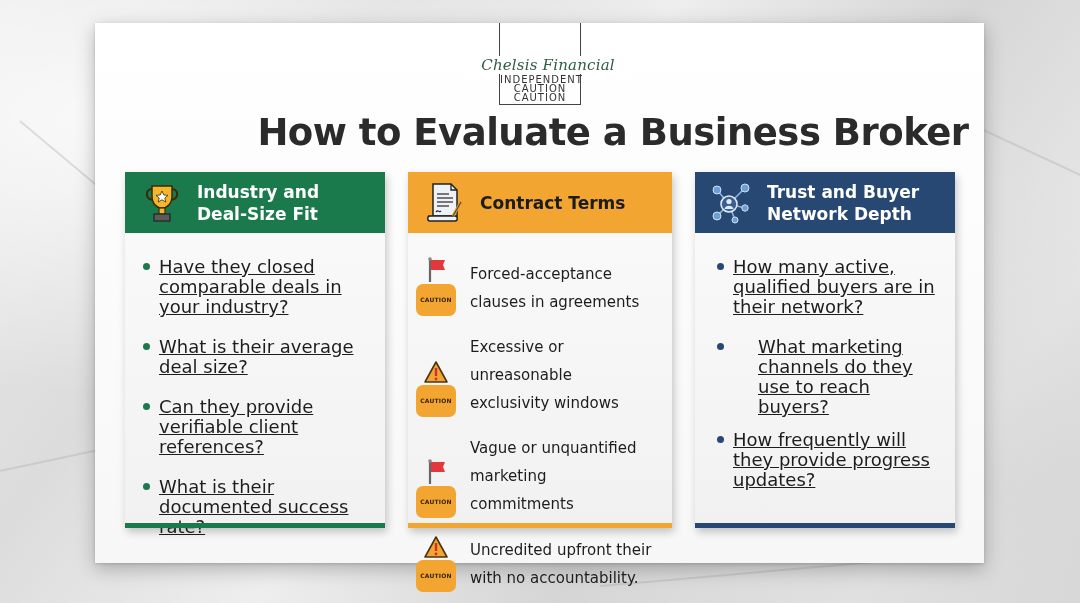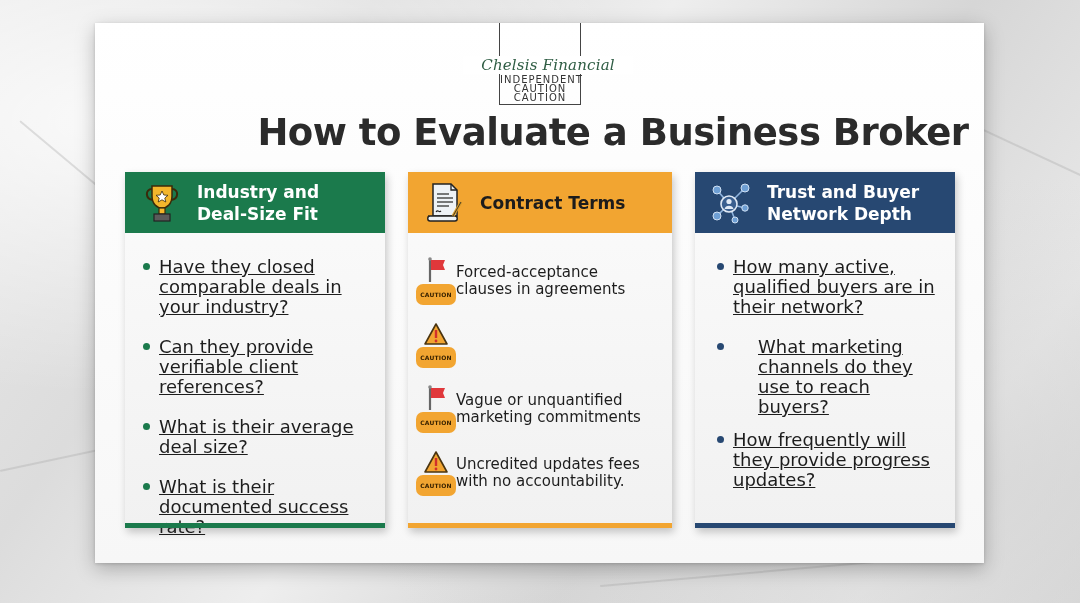--- a/index.html
+++ b/index.html
@@ -43,21 +43,21 @@
   }
   .card-head {
     height: 61px; display: flex; align-items: center; padding-left: 16px; gap: 14px;
   }
   .card-head .icon { width: 42px; height: 42px; flex: 0 0 42px; display: flex; align-items: center; justify-content: center; }
   .card-title { font-weight: bold; font-size: 17px; line-height: 22px; }
   .card-body { padding: 24px 18px 0 18px; }
   .card-foot { position: absolute; left: 0; right: 0; bottom: 0; height: 5px; }
   .bullet-item { display: flex; gap: 9px; margin-bottom: 20px; font-size: 18px; line-height: 20px; color: #1d1d1d; text-decoration: underline; }
   .bullet-dot { width: 7px; height: 7px; border-radius: 50%; margin-top: 6px; flex: 0 0 7px; }
-  .caution-item { display: flex; gap: 0; margin-bottom: 17px; font-size: 15px; line-height: 17px; color: #1d1d1d; align-items: center; }
+  .caution-item { display: flex; gap: 14px; margin-bottom: 17px; font-size: 15px; line-height: 28px; color: #1d1d1d; align-items: flex-end; }
   .caution-icon { width: 40px; flex: 0 0 40px; display: flex; flex-direction: column; align-items: center; }
   .caution-badge {
     background: #f2a531; color: #3a2300; font-size: 6px; font-weight: bold; border-radius: 7px;
     padding: 2px 4px; margin-top: 1px; letter-spacing: 0.2px;
   }
 </style>
 </head>
 <body>
 
 <div class="vein" style="left:0;top:470px;width:300px;transform:rotate(-12deg);"></div>
@@ -94,25 +94,25 @@
         <div>Deal-Size Fit</div>
       </div>
     </div>
     <div class="card-body">
       <div class="bullet-item">
         <span class="bullet-dot" style="background:#1b7a4c;"></span>
         <span>Have they closed comparable deals in your industry?</span>
       </div>
       <div class="bullet-item">
         <span class="bullet-dot" style="background:#1b7a4c;"></span>
+        <span>What is their average deal size?</span>
+      </div>
+      <div class="bullet-item">
+        <span class="bullet-dot" style="background:#1b7a4c;"></span>
         <span>Can they provide verifiable client references?</span>
-      </div>
-      <div class="bullet-item">
-        <span class="bullet-dot" style="background:#1b7a4c;"></span>
-        <span>What is their average deal size?</span>
       </div>
       <div class="bullet-item">
         <span class="bullet-dot" style="background:#1b7a4c;"></span>
         <span>What is their documented success rate?</span>
       </div>
     </div>
     <div class="card-foot" style="background:#1b7a4c;"></div>
   </div>
 
   <div class="card" style="left:313px;width:264px;">
@@ -149,20 +149,21 @@
       </div>
       <div class="caution-item">
         <span class="caution-icon">
           <svg width="26" height="24" viewBox="0 0 26 24">
             <path d="M13 2 L24 22 H2 Z" fill="#f2a531" stroke="#4a3410" stroke-width="1.6" stroke-linejoin="round"></path>
             <rect x="11.8" y="8" width="2.4" height="8" fill="#d1302b"></rect>
             <circle cx="13" cy="19" r="1.4" fill="#d1302b"></circle>
           </svg>
           <span class="caution-badge">CAUTION</span>
         </span>
+        <span>Excessive or unreasonable exclusivity windows</span>
       </div>
       <div class="caution-item">
         <span class="caution-icon">
           <svg width="24" height="26" viewBox="0 0 24 26">
             <line x1="6" y1="2" x2="6" y2="25" stroke="#666" stroke-width="2.2"></line>
             <circle cx="6" cy="2" r="1.8" fill="#888"></circle>
             <path d="M7 3 H21 L19 8 L21 13 H7 Z" fill="#e0383b"></path>
           </svg>
           <span class="caution-badge">CAUTION</span>
         </span>
@@ -170,21 +171,21 @@
       </div>
       <div class="caution-item">
         <span class="caution-icon">
           <svg width="26" height="24" viewBox="0 0 26 24">
             <path d="M13 2 L24 22 H2 Z" fill="#f2a531" stroke="#4a3410" stroke-width="1.6" stroke-linejoin="round"></path>
             <rect x="11.8" y="8" width="2.4" height="8" fill="#d1302b"></rect>
             <circle cx="13" cy="19" r="1.4" fill="#d1302b"></circle>
           </svg>
           <span class="caution-badge">CAUTION</span>
         </span>
-        <span>Uncredited updates fees with no accountability.</span>
+        <span>Uncredited upfront their with no accountability.</span>
       </div>
     </div>
     <div class="card-foot" style="background:#f2a531;"></div>
   </div>
 
   <div class="card" style="left:600px;">
     <div class="card-head" style="background:#274872;">
       <span class="icon">
         <svg width="42" height="42" viewBox="0 0 42 42">
           <g stroke="#8fb4de" stroke-width="1.6">

